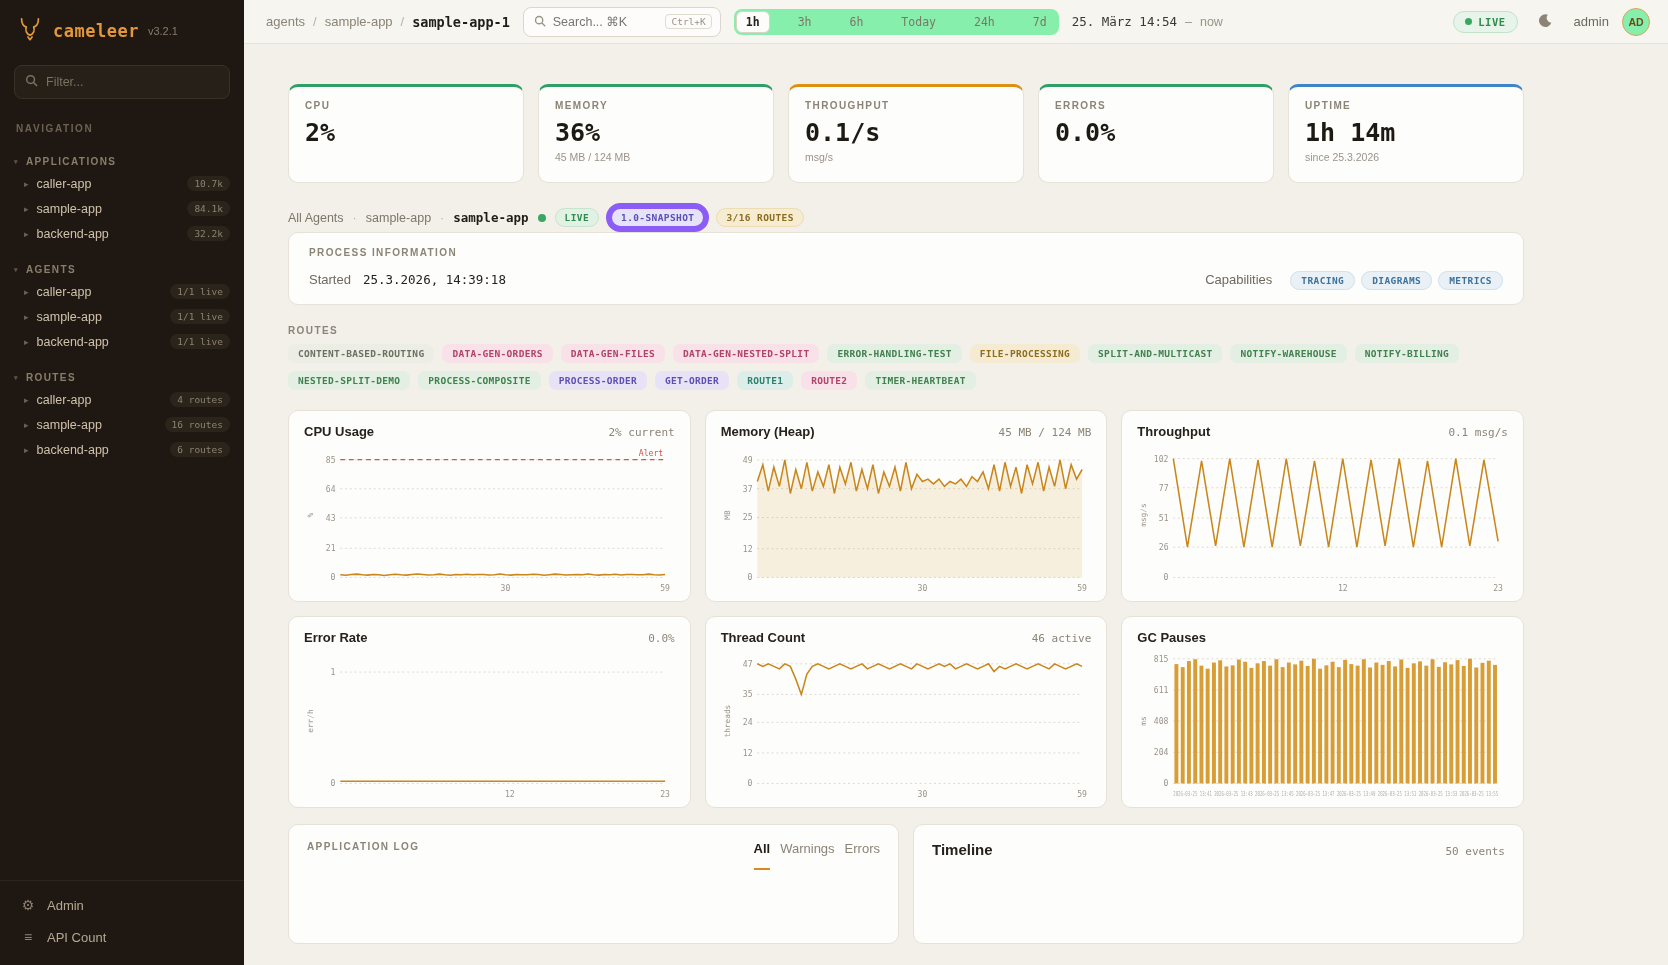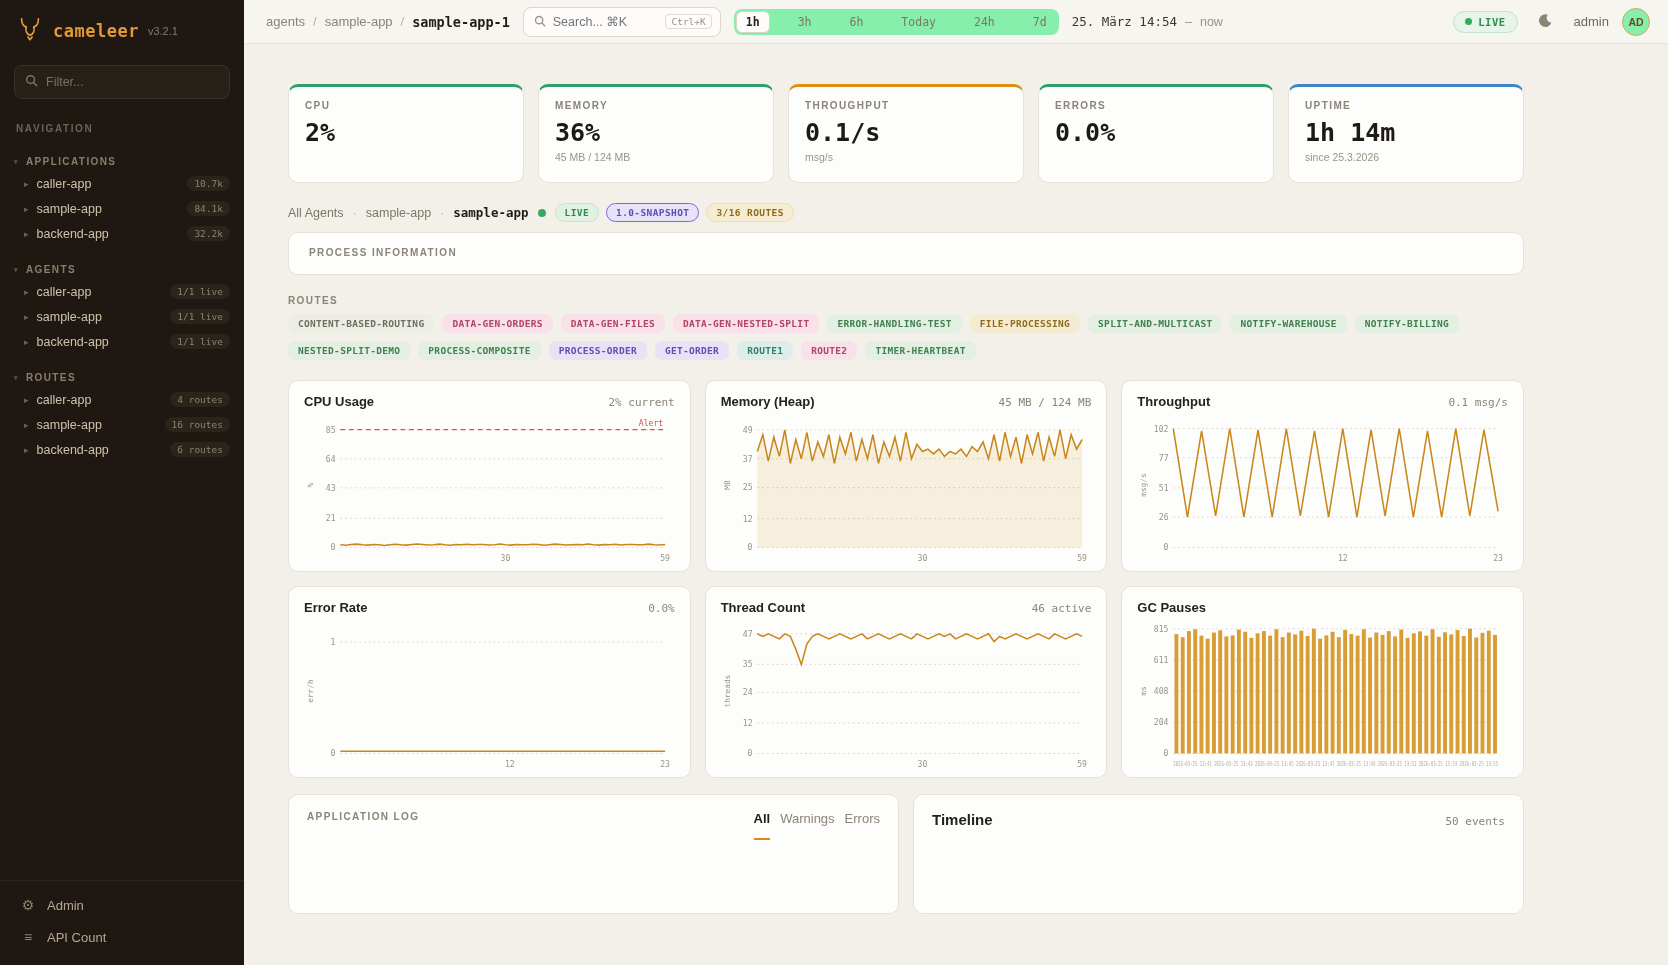--- a/index.html
+++ b/index.html
@@ -60,25 +60,25 @@
   .stat-value{font-size:25px;font-weight:bold;color:#1d1a14;margin-top:7px}
   .stat-sub{font-size:10.5px;color:#9b948a;margin-top:4px}
 
   .agent-bar{display:flex;align-items:center;gap:9px;margin-top:20px;font-size:12.5px;color:#7d7769}
   .adot{color:#b9b2a4}
   .agent-link{cursor:pointer}
   .agent-cur{font-weight:bold;color:#211d16;font-size:12.5px}
   .live-dot{width:8px;height:8px;border-radius:50%;background:#3aa761;display:inline-block}
   .pill{font-family:"DejaVu Sans Mono",monospace;font-size:9.5px;font-weight:bold;border-radius:999px;padding:3px 9px;letter-spacing:.4px}
   .pill-green{background:#e1f1e4;color:#2f8a4c;border:1px solid #c6e4cd}
-  .pill-purple{background:#e6e3f8;color:#5a50b5;border:1px solid #8b5cf6}
+  .pill-purple{background:#e6e3f8;color:#5a50b5;border:6px solid #8b5cf6}
   .pill-amber{background:#f6ecd2;color:#8d6b1c;border:1px solid #ecdcb2}
 
   .card{background:#fdfdfb;border:1px solid #e7e2d7;border-radius:10px}
-  .process-card{margin-top:10px;padding:14px 20px 16px}
+  .process-card{margin-top:0;padding:14px 20px 16px}
   .card-label{font-size:10px;letter-spacing:1.4px;color:#8b8477;font-weight:bold}
   .process-row{display:flex;justify-content:space-between;align-items:center;margin-top:12px}
   .process-left,.process-right{display:flex;align-items:center;gap:12px}
   .muted{font-size:13px;color:#6f695d}
   .mono-val{font-family:"DejaVu Sans Mono",monospace;font-size:12.5px;color:#26221b}
   .cap-pill{font-family:"DejaVu Sans Mono",monospace;font-size:9.5px;font-weight:bold;background:#e9f1f6;color:#3f729b;border:1px solid #d2e2ec;border-radius:999px;padding:3px 10px;margin-left:6px;letter-spacing:.4px}
 
   .routes-label{margin:20px 0 8px;font-size:10px;letter-spacing:1.4px;color:#8b8477;font-weight:bold}
   .chips{display:flex;flex-wrap:wrap;gap:8px;max-width:1236px}
   .chip{font-family:"DejaVu Sans Mono",monospace;font-size:9.5px;font-weight:bold;border-radius:7px;padding:4px 10px;letter-spacing:.3px;cursor:pointer}
@@ -303,20 +303,30 @@
         </span>
       <span id="agent-badges" style="display:flex;align-items:center;gap:7px">
           <span class="pill pill-green">LIVE</span>
           <span class="pill pill-purple">1.0-SNAPSHOT</span>
           <span class="pill pill-amber">3/16 ROUTES</span>
         </span>
     </div>
 
     <section class="card process-card">
       <div class="card-label">PROCESS INFORMATION</div>
+      <div class="process-row">
+        <div class="process-left">
+          <span class="muted">Started</span>
+          <span class="mono-val">25.3.2026, 14:39:18</span>
+        </div>
+        <div class="process-right">
+          <span class="muted">Capabilities</span>
+          <span id="capabilities"><span class="cap-pill">TRACING</span><span class="cap-pill">DIAGRAMS</span><span class="cap-pill">METRICS</span></span>
+        </div>
+      </div>
     </section>
 
     <div class="routes-label">ROUTES</div>
     <div class="chips" id="chips">
         <span class="chip chip-gray">CONTENT-BASED-ROUTING</span>
         <span class="chip chip-pink">DATA-GEN-ORDERS</span>
         <span class="chip chip-pink">DATA-GEN-FILES</span>
         <span class="chip chip-pink">DATA-GEN-NESTED-SPLIT</span>
         <span class="chip chip-green">ERROR-HANDLING-TEST</span>
         <span class="chip chip-amber">FILE-PROCESSING</span>

